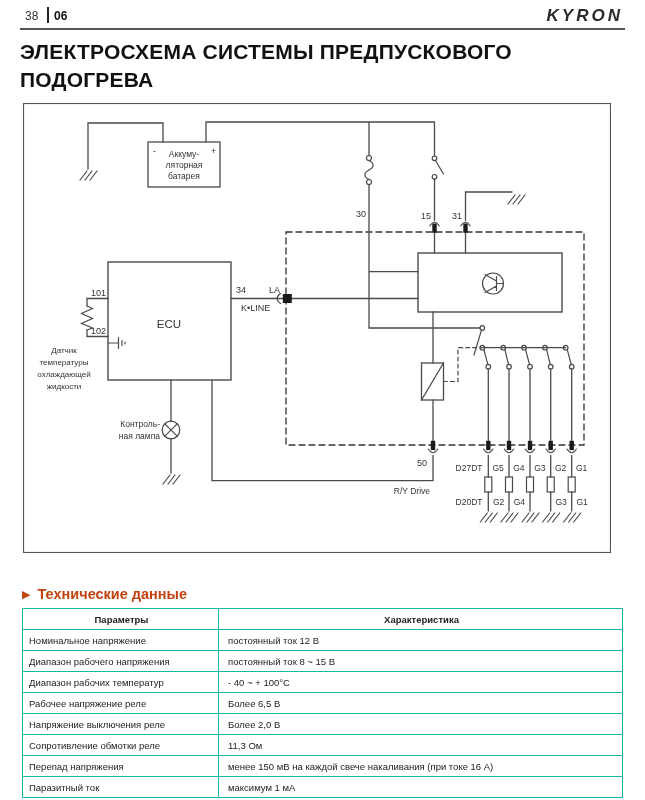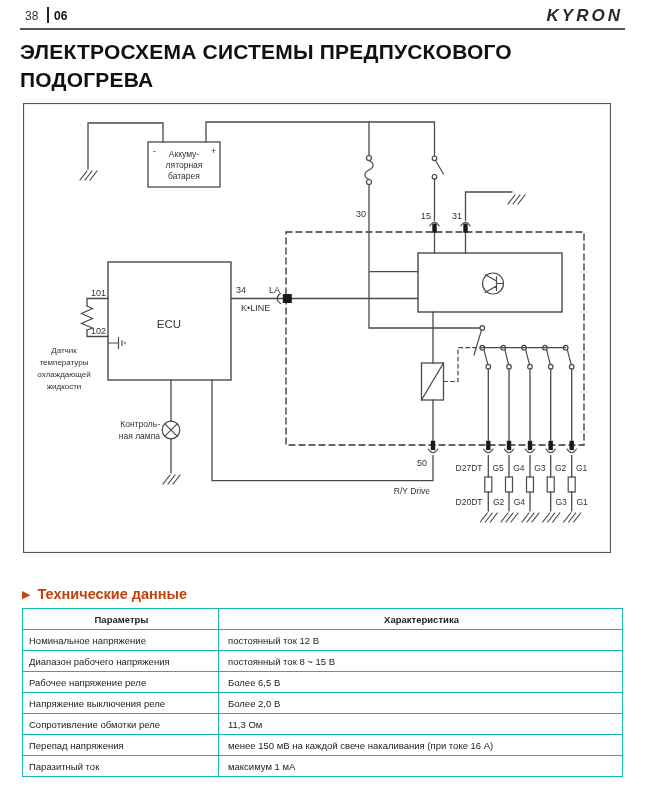--- a/index.html
+++ b/index.html
@@ -253,20 +253,24 @@
     </tr>
     <tr>
       <td>Номинальное напряжение</td>
       <td class="val">постоянный ток 12 В</td>
     </tr>
     <tr>
       <td>Диапазон рабочего напряжения</td>
       <td class="val">постоянный ток  8 ~ 15 В</td>
     </tr>
     <tr>
+      <td>Диапазон рабочих температур</td>
+      <td class="val">- 40 ~ + 100°C</td>
+    </tr>
+    <tr>
       <td>Рабочее напряжение реле</td>
       <td class="val">Более 6,5 В</td>
     </tr>
     <tr>
       <td>Напряжение выключения реле</td>
       <td class="val">Более 2,0 В</td>
     </tr>
     <tr>
       <td>Сопротивление обмотки реле</td>
       <td class="val">11,3 Ом</td>

